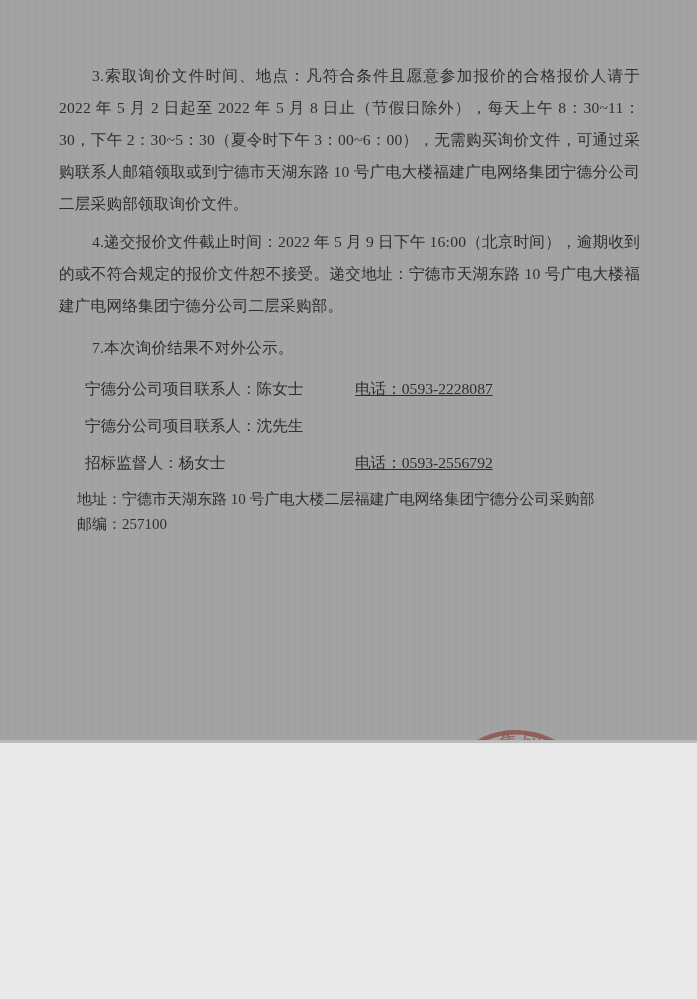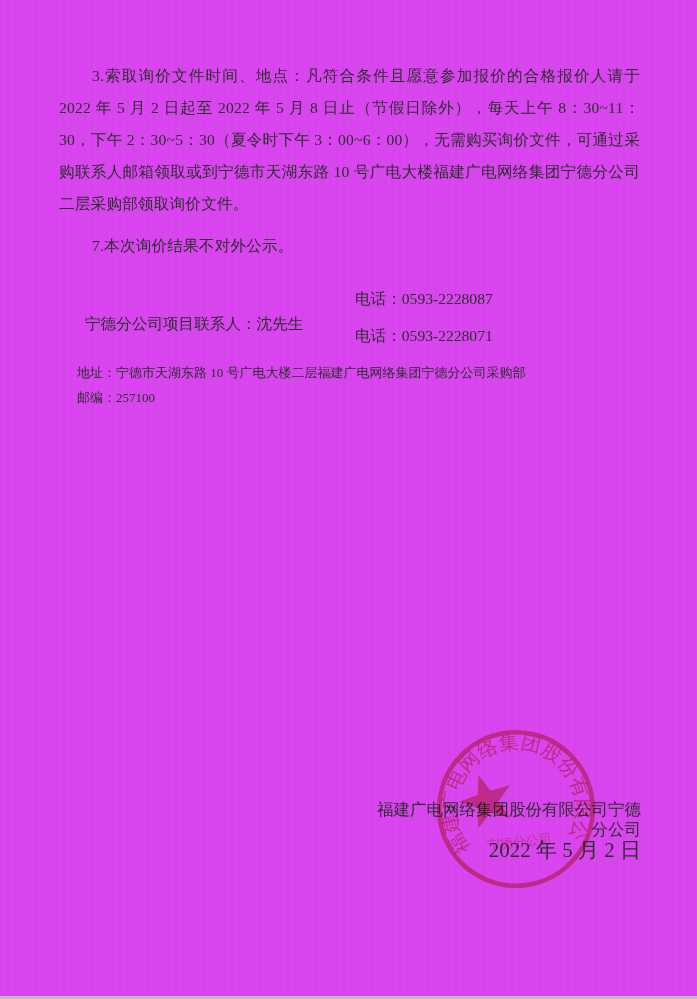--- a/index.html
+++ b/index.html
@@ -3,23 +3,23 @@
 <meta charset="utf-8">
 <style>
   html, body {
     margin: 0;
     padding: 0;
     background: #e9e9e9;
   }
   .page {
     position: relative;
     width: 697px;
-    height: 999px;
+    height: 743px;
     margin: 0 auto;
-    background: #d946ef;
+    background: #a3a3a3;
     overflow: hidden;
     font-family: "Liberation Serif", "DejaVu Serif", serif;
     color: #2e2e2e;
   }
   
   .page::before {
     content: "";
     position: absolute;
     inset: 0;
     background: repeating-linear-gradient(
@@ -61,28 +61,29 @@
   .contact-row {
     position: relative;
     padding-left: 26px;
     height: 37px;
     line-height: 30px;
     font-size: 15.6px;
   }
   .contact-phone {
     position: absolute;
     left: 296px;
-    top: 12px;
+    top: 0;
     line-height: 30px;
+    text-decoration: underline;
   }
   .address-block {
     padding-left: 18px;
-    font-size: 13px;
+    font-size: 15px;
     line-height: 25px;
-    margin-top: 14px;
+    margin-top: 2px;
   }
   .signature {
     position: absolute;
     left: 363px;
     top: 800px;
     width: 278px;
     text-align: right;
     font-size: 16.5px;
     line-height: 20px;
   }
@@ -103,32 +104,37 @@
 </style>
 </head>
 <body>
 
 <div class="page">
 
   <div class="doc-body">
 
     <p class="para">3.索取询价文件时间、地点：凡符合条件且愿意参加报价的合格报价人请于 2022 年 5 月 2 日起至 2022 年 5 月 8 日止（节假日除外），每天上午 8：30~11：30，下午 2：30~5：30（夏令时下午 3：00~6：00），无需购买询价文件，可通过采购联系人邮箱领取或到宁德市天湖东路 10 号广电大楼福建广电网络集团宁德分公司二层采购部领取询价文件。</p>
 
+    <p class="para">4.递交报价文件截止时间：2022 年 5 月 9 日下午 16:00（北京时间），逾期收到的或不符合规定的报价文件恕不接受。递交地址：宁德市天湖东路 10 号广电大楼福建广电网络集团宁德分公司二层采购部。</p>
 
 
 
     <p class="para last-numbered">7.本次询价结果不对外公示。</p>
 
     <div class="contacts">
       <div class="contact-row">
+        <span>宁德分公司项目联系人：陈女士</span>
         <span class="contact-phone">电话：0593-2228087</span>
       </div>
       <div class="contact-row">
         <span>宁德分公司项目联系人：沈先生</span>
-        <span class="contact-phone">电话：0593-2228071</span>
+      </div>
+      <div class="contact-row">
+        <span>招标监督人：杨女士</span>
+        <span class="contact-phone">电话：0593-2556792</span>
       </div>
     </div>
 
     <div class="address-block">
       <div>地址：宁德市天湖东路 10 号广电大楼二层福建广电网络集团宁德分公司采购部</div>
       <div>邮编：257100</div>
     </div>
 
   </div>
 

